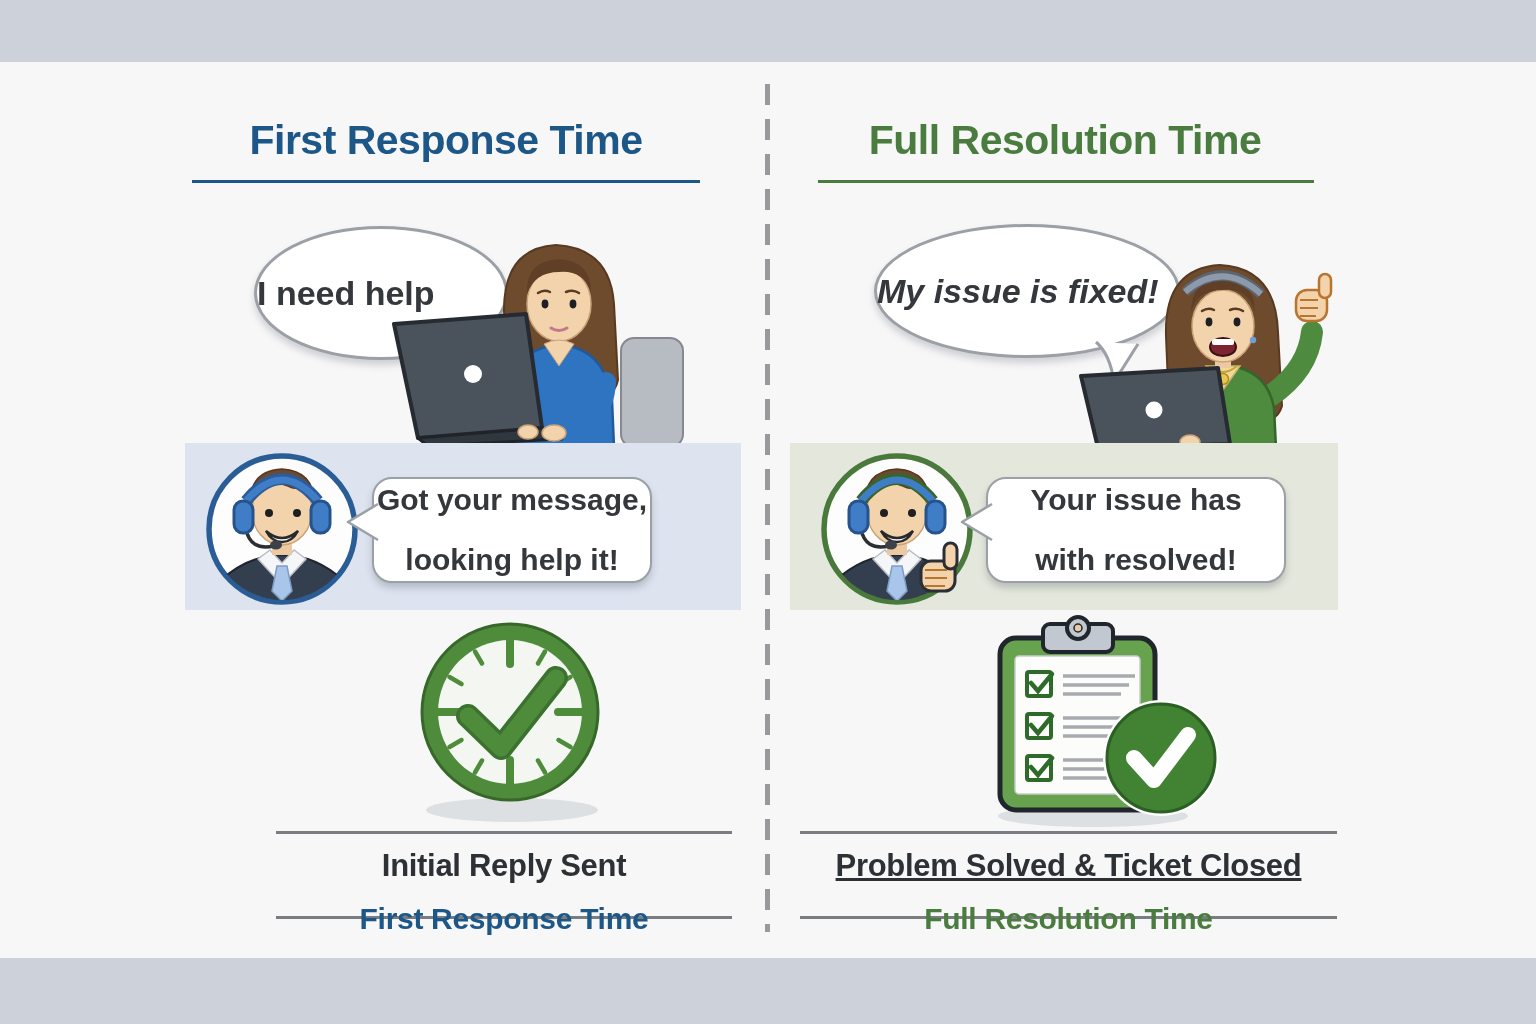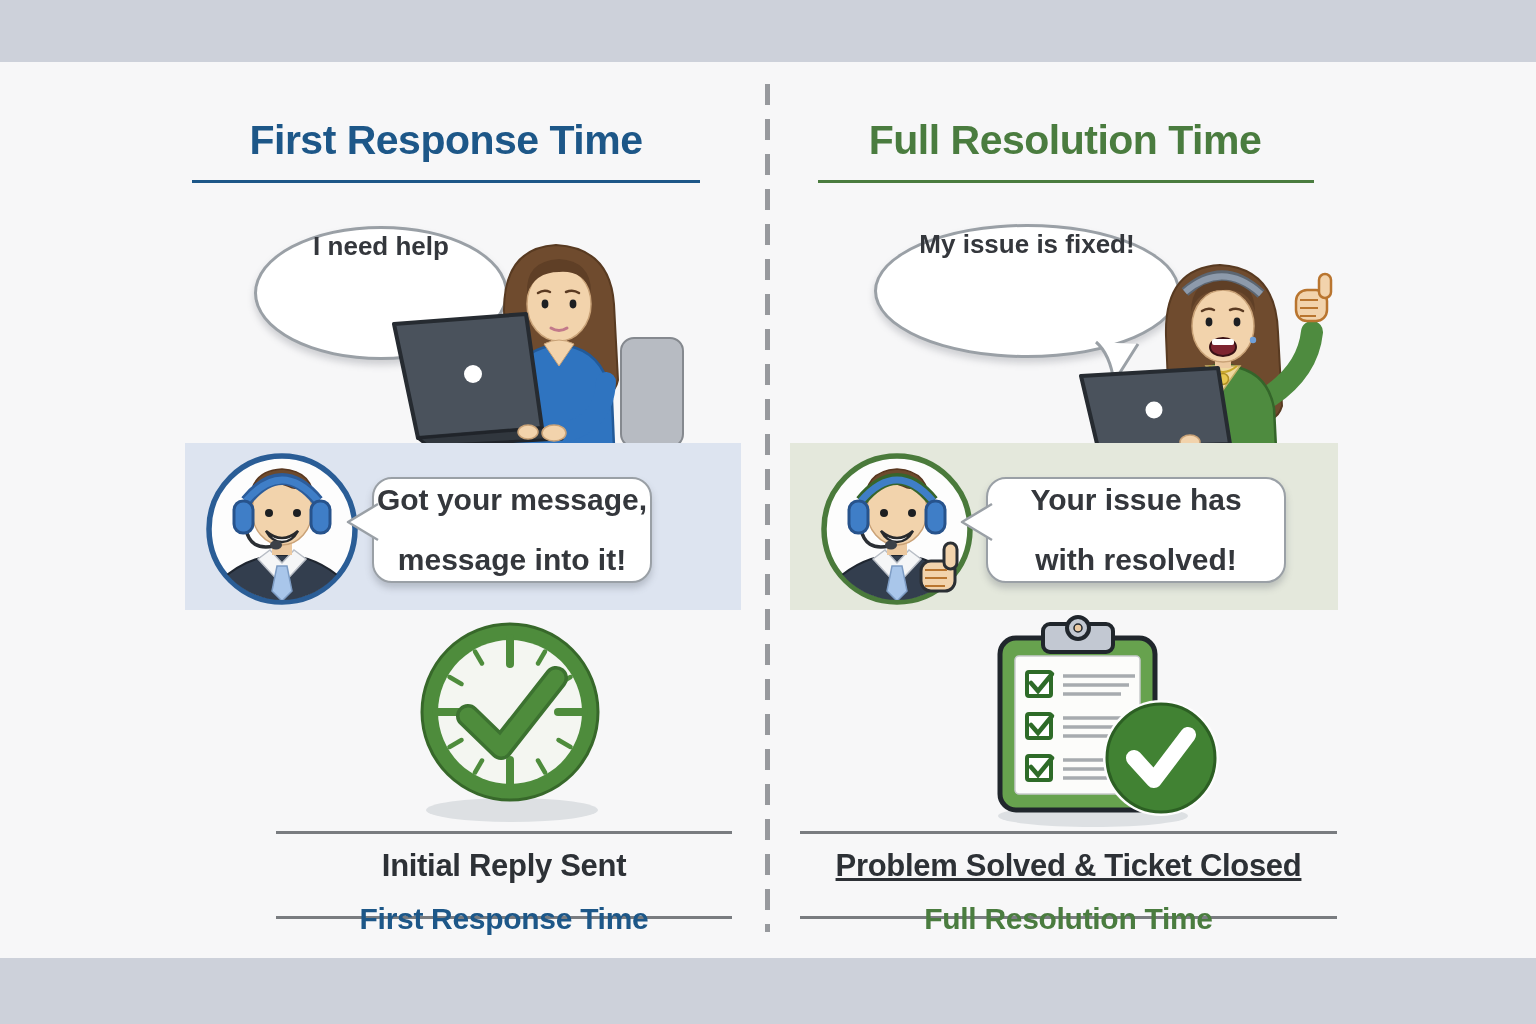--- a/index.html
+++ b/index.html
@@ -21,26 +21,26 @@
     letter-spacing:-0.5px;text-align:center;line-height:1.1;
   }
   .panel-title.left{left:190px;width:512px;color:var(--accent_blue,#1d5788);}
   .panel-title.right{left:814px;width:502px;color:var(--accent_green,#4a7c3f);}
   .title-rule{position:absolute;top:180px;height:3px;}
   .title-rule.left{left:192px;width:508px;background:var(--accent_blue,#1d5788);}
   .title-rule.right{left:818px;width:496px;background:var(--accent_green,#4a7c3f);}
   
   .oval-bubble{
     position:absolute;background:#fff;border:3px solid var(--bubble_border,#9aa0a6);
-    border-radius:50%;display:flex;flex-direction:row;justify-content:center;
-    text-align:right;box-shadow:0 5px 7px rgba(100,105,115,.28);
-    font-size:26px;font-weight:bold;color:#34373c;line-height:1.32;
+    border-radius:50%;display:flex;flex-direction:column;justify-content:center;
+    text-align:left;box-shadow:0 5px 7px rgba(100,105,115,.28);
+    font-size:34px;font-weight:bold;color:#34373c;line-height:1.32;
   }
   .oval-bubble.left{left:254px;top:226px;width:248px;height:128px;}
-  .oval-bubble.right{left:874px;top:224px;width:300px;height:128px;}
+  .oval-bubble.right{left:874px;top:224px;width:300px;height:128px;font-style:italic;}
   .oval-tail{position:absolute;}
   .oval-tail.left{left:420px;top:340px;}
   .oval-tail.right{left:1090px;top:338px;}
   
   .agent-band{position:absolute;top:443px;height:167px;}
   .agent-band.left{left:185px;width:556px;background:var(--band_blue,#dde4f0);}
   .agent-band.right{left:790px;width:548px;background:var(--band_green,#e4e8dc);}
   .avatar-svg{position:absolute;}
   .avatar-svg.left{left:202px;top:449px;}
   .avatar-svg.right{left:817px;top:449px;}
@@ -137,21 +137,21 @@
       <path d="M44,52 Q80,8 116,52" fill="none" stroke="#2c5c9a" stroke-width="12"></path>
       <path d="M44,52 Q80,10 116,52" fill="none" stroke="#3f7ec7" stroke-width="7"></path>
       <path d="M44,80 Q48,102 72,97" fill="none" stroke="#2b2f34" stroke-width="3.5"></path>
       <ellipse cx="74" cy="96" rx="6" ry="4.5" fill="#3c4148"></ellipse>
       <rect x="32" y="52" width="19" height="32" rx="9" fill="#3f7ec7" stroke="#27538c" stroke-width="3"></rect>
       <rect x="109" y="52" width="19" height="32" rx="9" fill="#3f7ec7" stroke="#27538c" stroke-width="3"></rect>
     </g>
   </svg>
   <div class="rect-bubble left">
     <span>Got your message,</span>
-    <span>message into it!</span>
+    <span>looking help it!</span>
   </div>
   <svg class="rect-tail left" width="36" height="48">
     <path d="M34,6 L4,24 L34,42" fill="#ffffff" stroke="#9aa0a6" stroke-width="2.5" stroke-linejoin="round"></path>
   </svg>
 
   <svg class="clock-svg" width="212" height="212" viewBox="0 0 212 212">
     <ellipse cx="106" cy="198" rx="86" ry="12" fill="#dde0e3"></ellipse>
     <circle cx="104" cy="100" r="88" fill="var(--icon_green,#4e8c3c)" stroke="#37682a" stroke-width="3"></circle>
     <circle cx="104" cy="100" r="72" fill="#f4f6f1"></circle>
     <g stroke="var(--icon_green,#4e8c3c)" stroke-linecap="round">

